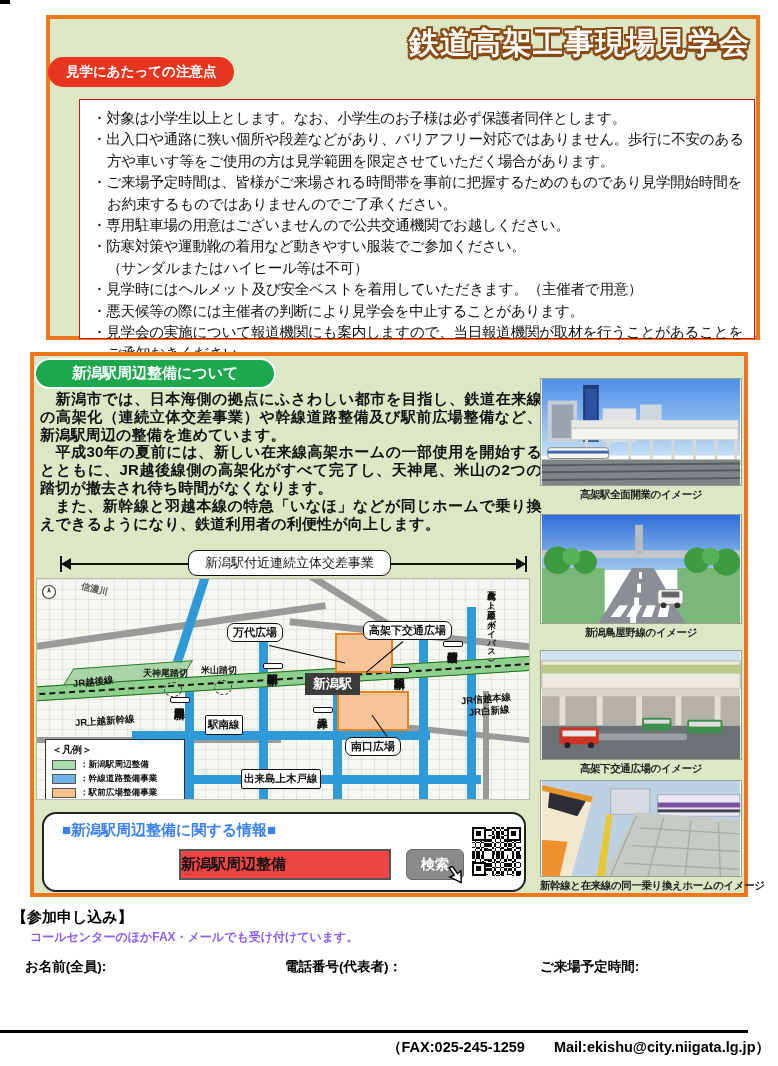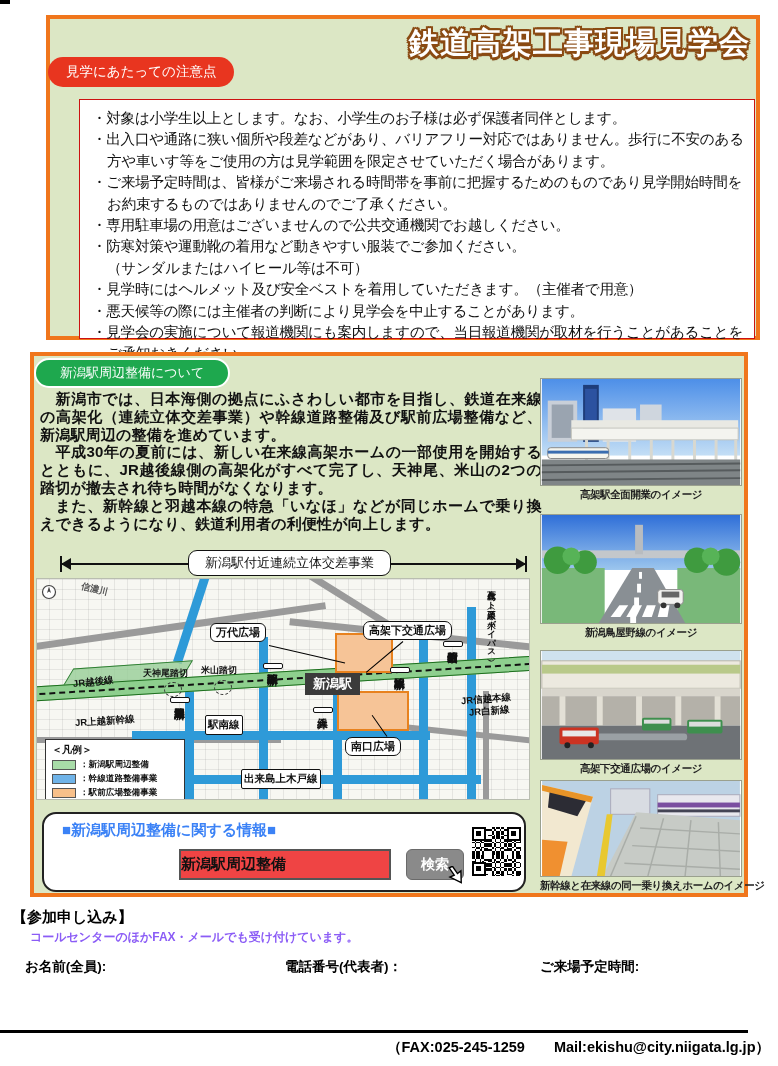--- a/index.html
+++ b/index.html
@@ -7,23 +7,23 @@
   .page { position:relative; width:778px; height:1066px; background:#fff; overflow:hidden; }
   .corner-mark { position:absolute; left:0; top:0; width:10px; height:4px; background:#000; }
 
   
   .panel { position:absolute; border:4px solid #f0761c; background:#dce7c5; }
   .panel1 { left:30px; top:15px; width:714px; height:325px;margin-left:16px; }
   .panel2 { left:30px; top:352px; width:718px; height:545px; }
 
   .main-title { position:absolute; right:6px; top:4px; font-size:30px; font-weight:bold; color:#fff; letter-spacing:1px;
     text-shadow:-2px -2px 0 #8a4a12,2px -2px 0 #8a4a12,-2px 2px 0 #8a4a12,2px 2px 0 #8a4a12,-2px 0 0 #8a4a12,2px 0 0 #8a4a12,0 -2px 0 #8a4a12,0 2.5px 0 #8a4a12,0 3px 1px #5c2f08; }
-  .badge { position:absolute; color:#fff; font-weight:normal; white-space:nowrap; }
+  .badge { position:absolute; color:#fff; font-weight:bold; white-space:nowrap; }
   .badge-red { left:-2px; top:38px; background:#e8351f; border-radius:16px; padding:6px 18px; font-size:13.5px; }
-  .badge-green { left:0px; top:2px; background:#1ea84e; border:2px solid #fff; border-radius:18px; padding:4px 24px; font-size:13px; }
+  .badge-green { left:0px; top:2px; background:#1ea84e; border:2px solid #fff; border-radius:18px; padding:4px 36px; font-size:15px; }
 
   .notice-box { position:absolute; left:29px; top:80px; width:676px; height:240px; background:#fff; border:1.5px solid #cc1111; padding:8px 10px 6px 12px; }
   .b-item { font-size:14.6px; line-height:21.4px; color:#111; font-weight:500; padding-left:15px; text-indent:-15px; letter-spacing:-0.3px; }
   .b-item::before { content:"・"; }
   .nb-item { font-size:14.6px; line-height:21.4px; color:#111; font-weight:500; padding-left:15px; letter-spacing:-0.3px; }
 
   .paras { position:absolute; left:6px; top:34px; width:502px; }
   .para { font-size:15px; font-weight:600; line-height:17.8px; color:#111; letter-spacing:0.2px; text-align:justify; }
 
   
@@ -155,21 +155,21 @@
       <div class="plaza" style="left:300px;top:112px;width:72px;height:40px;"></div>
       <div class="st-label" style="left:268px;top:94px;">新潟駅</div>
 
       <div class="xing-circle" style="left:127px;top:103px;width:18px;height:15px;"></div>
       <div class="xing-circle" style="left:177px;top:101px;width:18px;height:15px;"></div>
 
       <div class="ptr" style="left:232px;top:66px;width:78px;transform:rotate(13deg);"></div>
       <div class="ptr" style="left:366px;top:62px;width:48px;transform:rotate(140deg);"></div>
       <div class="ptr" style="left:350px;top:157px;width:26px;transform:rotate(-125deg);"></div>
 
-      <div class="m-lab m-box" style="left:173px;top:44px;border-radius:6px;">万代広場</div>
+      <div class="m-lab m-box" style="left:190px;top:44px;">万代広場</div>
       <div class="m-lab m-box" style="left:326px;top:42px;">高架下交通広場</div>
       <div class="m-lab m-box" style="left:308px;top:158px;">南口広場</div>
       <div class="m-lab m-sq" style="left:168px;top:136px;">駅南線</div>
       <div class="m-lab m-sq" style="left:204px;top:190px;">出来島上木戸線</div>
       <div class="m-lab m-sq m-v" style="left:226px;top:84px;">新潟駅西線</div>
       <div class="m-lab m-sq m-v" style="left:353px;top:88px;">新潟駅東線</div>
       <div class="m-lab m-sq m-v" style="left:406px;top:62px;">明石紫竹山線</div>
       <div class="m-lab m-sq m-v" style="left:133px;top:118px;">新潟鳥屋野線</div>
       <div class="m-lab m-sq m-v" style="left:276px;top:128px;">弁天線</div>
       <div class="m-lab m-v" style="left:450px;top:6px;height:96px;font-size:8.5px;line-height:10px;">万代島ルート線（栗ノ木バイパス）</div>

